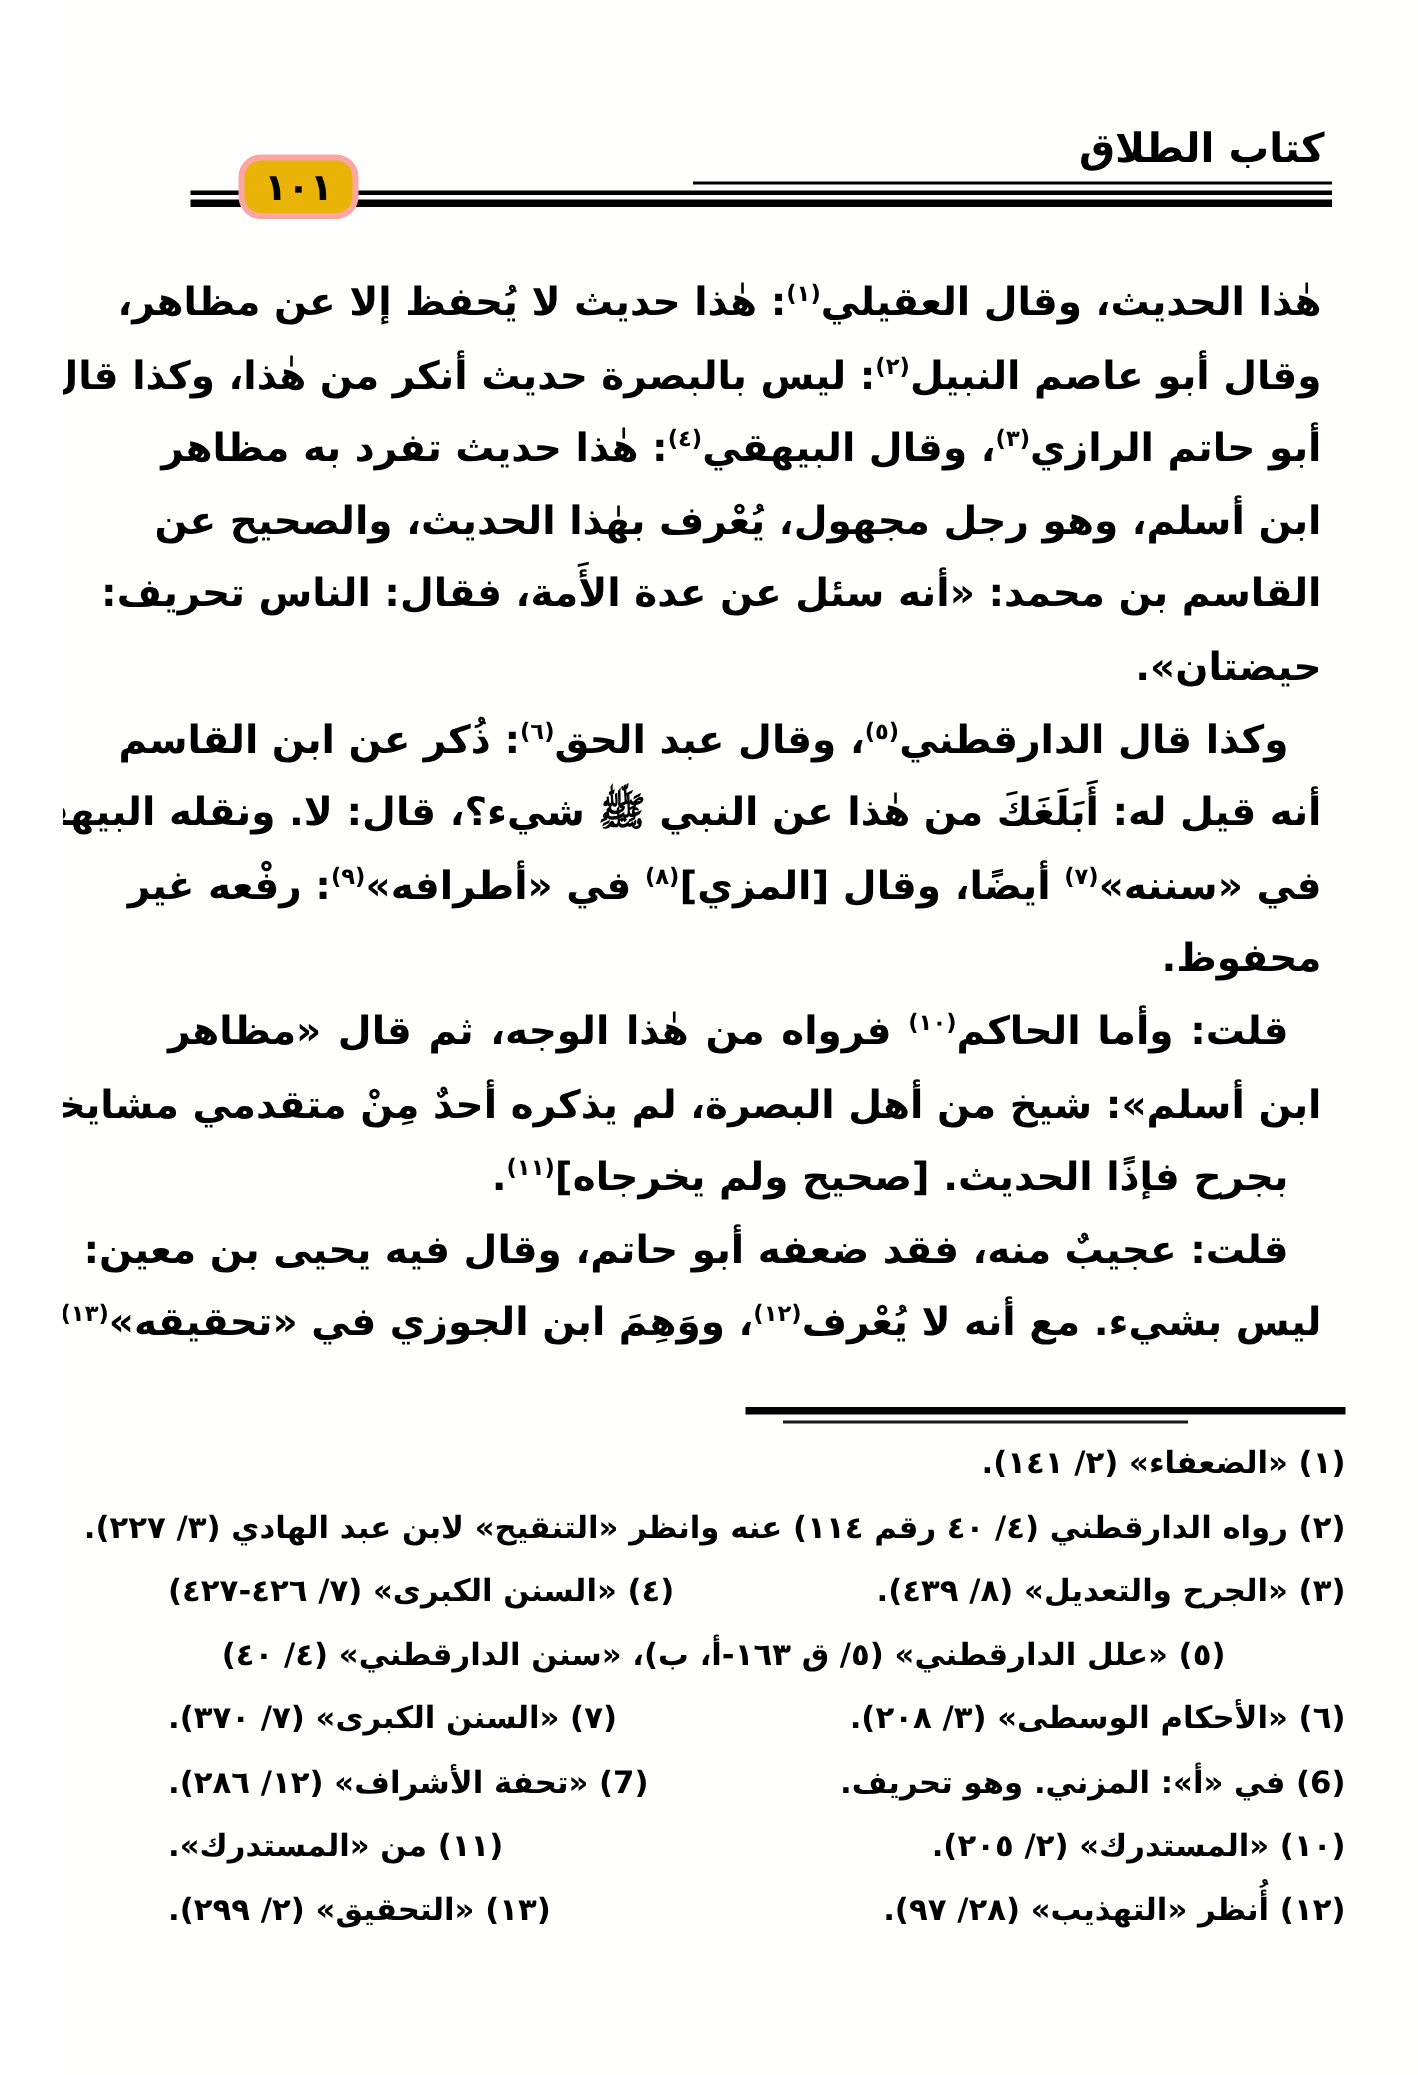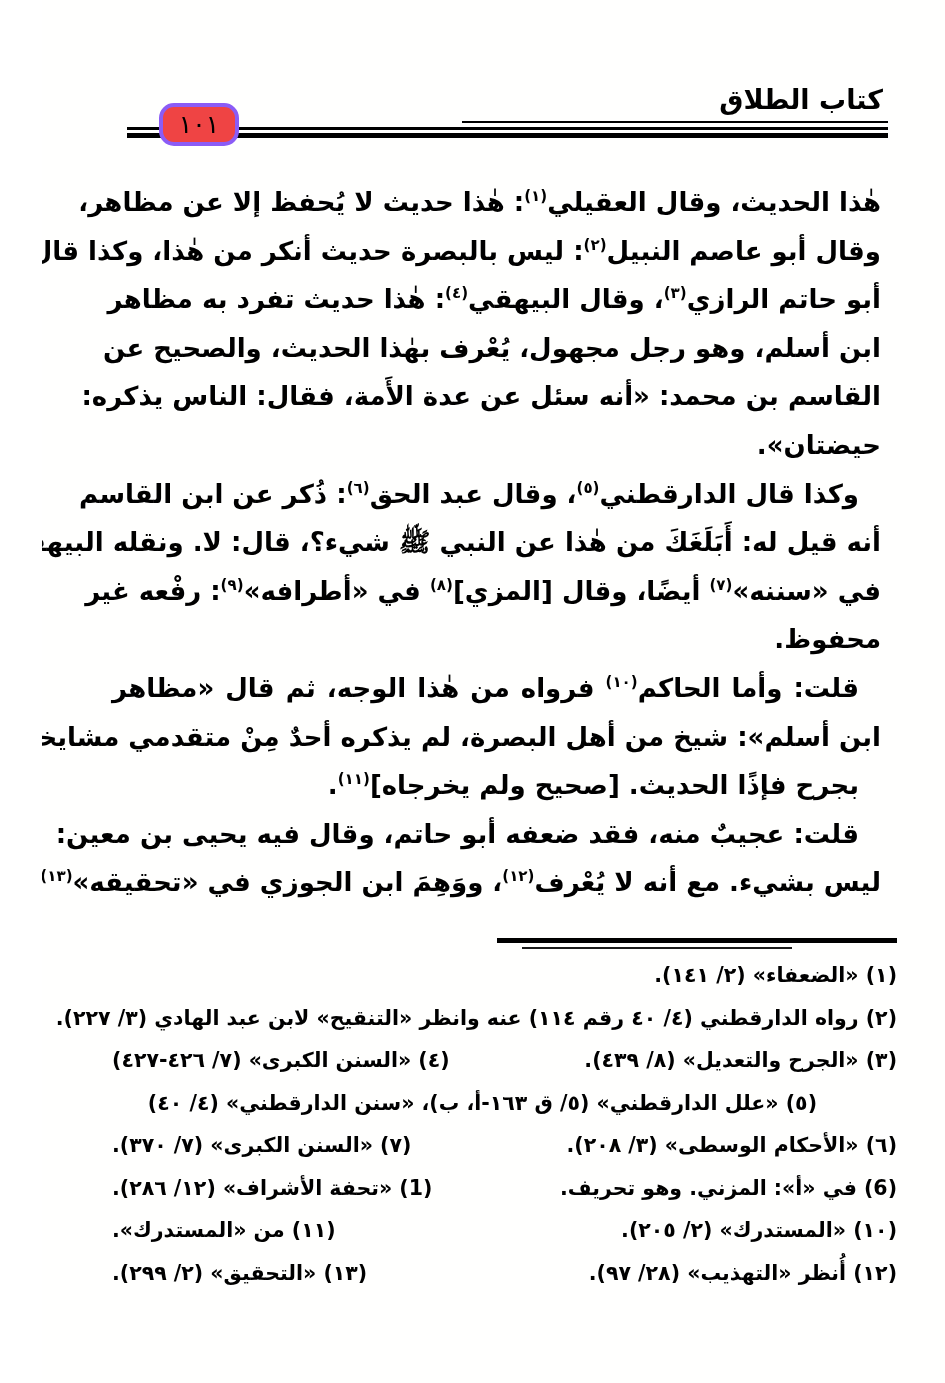--- a/index.html
+++ b/index.html
@@ -9,23 +9,23 @@
   }
   
   .hdr-title{
     position:absolute;top:84px;right:62px;font-size:27px;font-weight:bold;
     letter-spacing:0;white-space:nowrap;
   }
   .rule-a{position:absolute;top:121px;left:420px;right:57px;border-top:2px solid #000;}
   .rule-b{position:absolute;top:127px;left:85px;right:57px;border-top:3px solid #000;}
   .rule-c{position:absolute;top:133px;left:85px;right:57px;border-top:5px solid #000;}
   .pg-badge{
-    position:absolute;top:103px;left:117px;width:72px;height:35px;background:#ef4444;
-    border:4px solid #8b5cf6;border-radius:15px;display:flex;align-items:center;justify-content:center;
-    font-size:25px;font-weight:normal;letter-spacing:3px;z-index:5;
+    position:absolute;top:103px;left:117px;width:72px;height:35px;background:#eab308;
+    border:4px solid #fca5a5;border-radius:15px;display:flex;align-items:center;justify-content:center;
+    font-size:25px;font-weight:bold;letter-spacing:3px;z-index:5;
   }
   
   .main{position:absolute;top:178px;right:64px;left:70px;}
   .line{
     height:48.6px;line-height:48.6px;font-size:26px;font-weight:bold;
     white-space:nowrap;text-align:right;
   }
   .line.j{text-align-last:justify;}
   .line.indent{padding-right:22px;}
   .line sup{font-size:0.58em;vertical-align:super;line-height:0;}
@@ -53,21 +53,21 @@
   <div class="rule-c"></div>
   <div class="pg-badge">
     <span>١٠١</span>
   </div>
 
   <div class="main">
     <div class="line j">هٰذا الحديث، وقال العقيلي<sup>(١)</sup>: هٰذا حديث لا يُحفظ إلا عن مظاهر،</div>
     <div class="line j">وقال أبو عاصم النبيل<sup>(٢)</sup>: ليس بالبصرة حديث أنكر من هٰذا، وكذا قال</div>
     <div class="line j">أبو حاتم الرازي<sup>(٣)</sup>، وقال البيهقي<sup>(٤)</sup>: هٰذا حديث تفرد به مظاهر</div>
     <div class="line j">ابن أسلم، وهو رجل مجهول، يُعْرف بهٰذا الحديث، والصحيح عن</div>
-    <div class="line j">القاسم بن محمد: «أنه سئل عن عدة الأَمة، فقال: الناس يذكره:</div>
+    <div class="line j">القاسم بن محمد: «أنه سئل عن عدة الأَمة، فقال: الناس تحريف:</div>
     <div class="line">حيضتان».</div>
     <div class="line j indent">وكذا قال الدارقطني<sup>(٥)</sup>، وقال عبد الحق<sup>(٦)</sup>: ذُكر عن ابن القاسم</div>
     <div class="line j">أنه قيل له: أَبَلَغَكَ من هٰذا عن النبي ﷺ شيء؟، قال: لا. ونقله البيهقي</div>
     <div class="line j">في «سننه»<sup>(٧)</sup> أيضًا، وقال [المزي]<sup>(٨)</sup> في «أطرافه»<sup>(٩)</sup>: رفْعه غير</div>
     <div class="line">محفوظ.</div>
     <div class="line j indent">قلت: وأما الحاكم<sup>(١٠)</sup> فرواه من هٰذا الوجه، ثم قال «مظاهر</div>
     <div class="line j">ابن أسلم»: شيخ من أهل البصرة، لم يذكره أحدٌ مِنْ متقدمي مشايخنا</div>
     <div class="line indent">بجرح فإذًا الحديث. [صحيح ولم يخرجاه]<sup>(١١)</sup>.</div>
     <div class="line j indent">قلت: عجيبٌ منه، فقد ضعفه أبو حاتم، وقال فيه يحيى بن معين:</div>
     <div class="line">ليس بشيء. مع أنه لا يُعْرف<sup>(١٢)</sup>، ووَهِمَ ابن الجوزي في «تحقيقه»<sup>(١٣)</sup></div>
@@ -89,21 +89,21 @@
     </div>
     <div class="fn-row indent-right">
       <span>(٥) «علل الدارقطني» (٥/ ق ١٦٣-أ، ب)، «سنن الدارقطني» (٤/ ٤٠)</span>
     </div>
     <div class="fn-row pair">
       <span class="cell-r">(٦) «الأحكام الوسطى» (٣/ ٢٠٨).</span>
       <span class="cell-l">(٧) «السنن الكبرى» (٧/ ٣٧٠).</span>
     </div>
     <div class="fn-row pair">
       <span class="cell-r">(6) في «أ»: المزني. وهو تحريف.</span>
-      <span class="cell-l">(1) «تحفة الأشراف» (١٢/ ٢٨٦).</span>
+      <span class="cell-l">(7) «تحفة الأشراف» (١٢/ ٢٨٦).</span>
     </div>
     <div class="fn-row pair">
       <span class="cell-r">(١٠) «المستدرك» (٢/ ٢٠٥).</span>
       <span class="cell-l">(١١) من «المستدرك».</span>
     </div>
     <div class="fn-row pair">
       <span class="cell-r">(١٢) أُنظر «التهذيب» (٢٨/ ٩٧).</span>
       <span class="cell-l">(١٣) «التحقيق» (٢/ ٢٩٩).</span>
     </div>
   </div>

